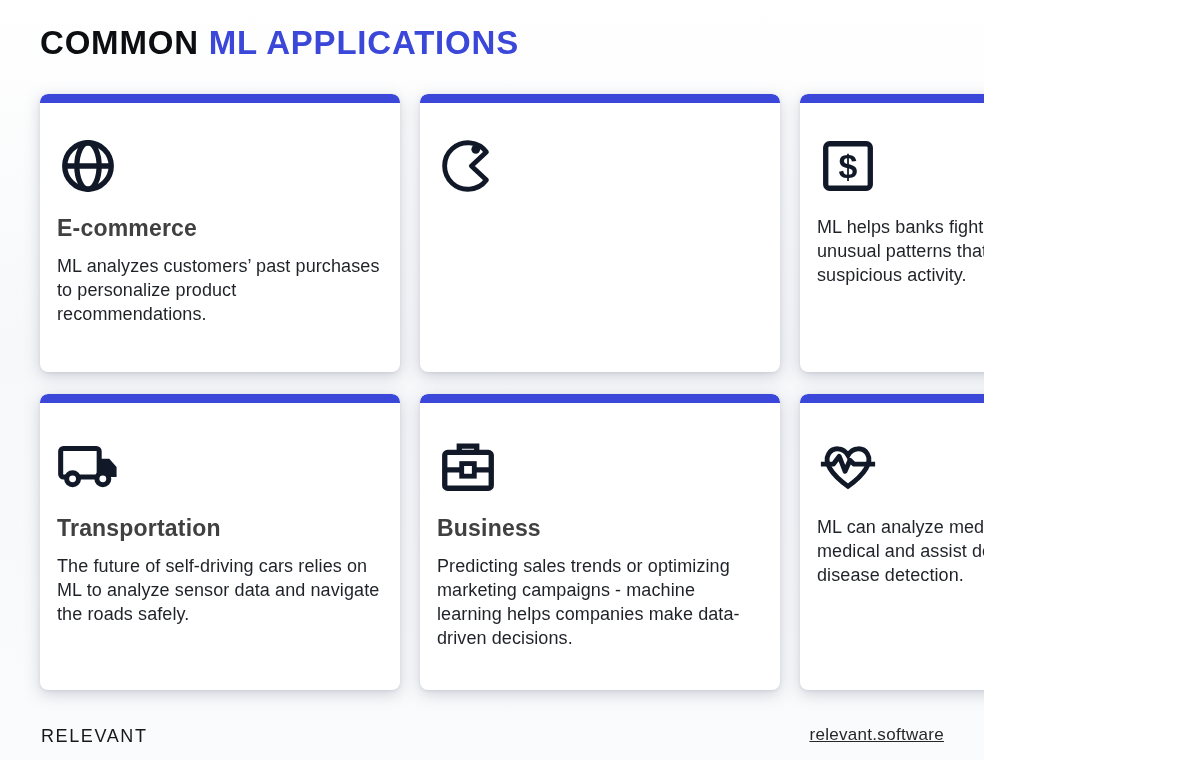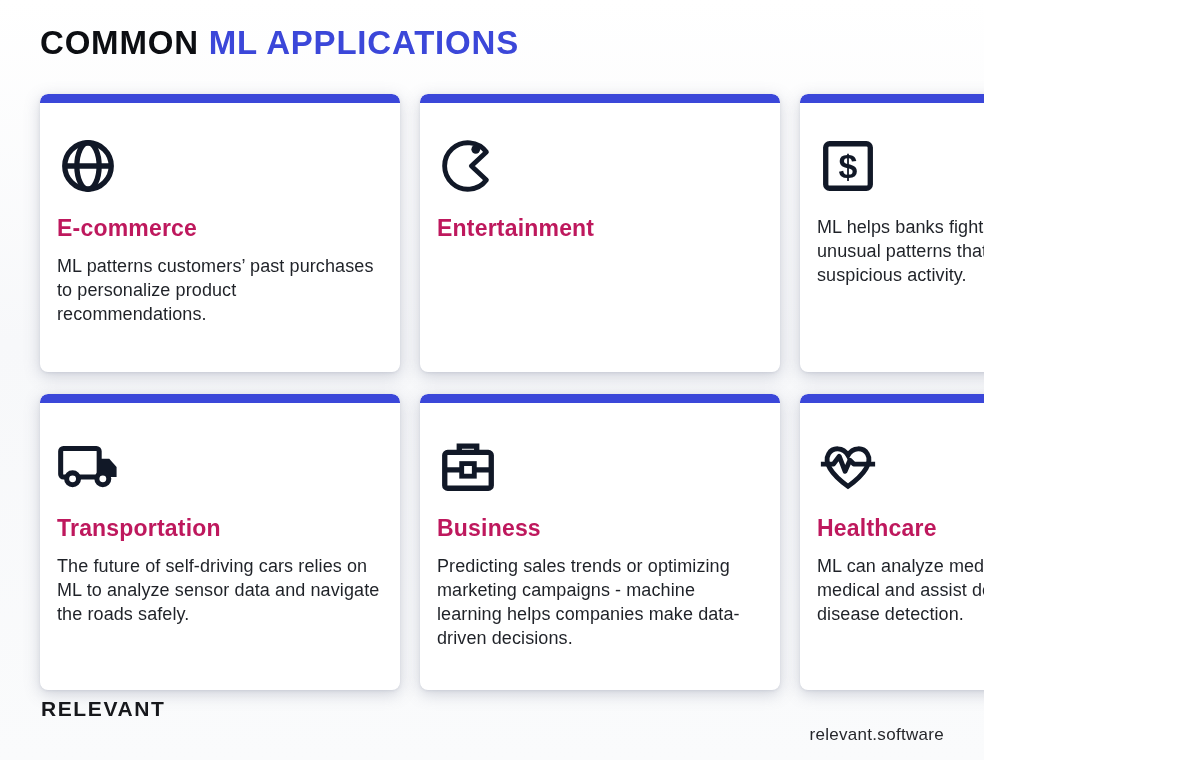--- a/index.html
+++ b/index.html
@@ -58,47 +58,48 @@
     height: 62px;
     display: flex;
     align-items: center;
     color: var(--icon);
     margin-bottom: 18px;
   }
   .icon-box svg { display: block; }
   .card-title {
     font-size: 23px;
     font-weight: 700;
-    color: #be185d;
+    color: #404040;
     letter-spacing: 0.2px;
     margin-bottom: 12px;
   }
   .card-desc {
     font-size: 18px;
     line-height: 24px;
     letter-spacing: 0.1px;
     color: var(--body-text);
     max-width: 336px;
   }
   .footer-brand {
     position: absolute;
     left: 41px;
-    top: 697px;
-    font-size: 21px;
-    font-weight: 700;
+    top: 726px;
+    font-size: 18px;
+    font-weight: 400;
     letter-spacing: 1.6px;
     color: #17181c;
   }
   .footer-site {
     position: absolute;
     right: 40px;
     top: 725px;
     font-size: 17px;
     letter-spacing: 0.3px;
     color: #26272b;
+    text-decoration: underline;
   }
 </style>
 </head>
 <body>
 
 <div class="canvas">
 
   <h1 class="page-title"><span>COMMON</span>
     <span class="highlight">ML APPLICATIONS</span>
   </h1>
@@ -109,34 +110,33 @@
       <div class="card-bar"></div>
       <div class="card-content">
         <div class="icon-box">
           <svg width="62" height="62" viewBox="0 0 64 64" fill="none" stroke="currentColor">
             <circle cx="32" cy="32" r="24" stroke-width="5.5"></circle>
             <ellipse cx="32" cy="32" rx="11.5" ry="24" stroke-width="5.5"></ellipse>
             <line x1="8" y1="32" x2="56" y2="32" stroke-width="5.5"></line>
           </svg>
         </div>
         <div class="card-title">E-commerce</div>
-        <div class="card-desc">ML patterns customers’ past purchases to personalize product recommendations.</div>
+        <div class="card-desc">ML analyzes customers’ past purchases to personalize product recommendations.</div>
       </div>
     </div>
 
     <div class="card">
       <div class="card-bar"></div>
       <div class="card-content">
         <div class="icon-box">
           <svg width="62" height="62" viewBox="0 0 64 64" fill="none" stroke="currentColor">
             <path d="M51 17.5 A24 24 0 1 0 51 46.5 L35.5 32 Z" stroke-width="5" stroke-linejoin="round"></path>
             <circle cx="40" cy="14.8" r="4.5" fill="currentColor" stroke="none"></circle>
           </svg>
         </div>
-        <div class="card-title">Entertainment</div>
       </div>
     </div>
 
     <div class="card">
       <div class="card-bar"></div>
       <div class="card-content">
         <div class="icon-box">
           <svg width="62" height="62" viewBox="0 0 64 64" fill="none" stroke="currentColor">
             <rect x="9" y="9" width="46" height="46" rx="4" stroke-width="5.5"></rect>
             <text x="32" y="44" text-anchor="middle" font-size="35" font-weight="bold" font-family="Liberation Sans, sans-serif" fill="currentColor" stroke="none">$</text>
@@ -180,21 +180,20 @@
 
     <div class="card">
       <div class="card-bar"></div>
       <div class="card-content">
         <div class="icon-box">
           <svg width="62" height="62" viewBox="0 0 64 64" fill="none" stroke="currentColor">
             <path d="M32 53 C 14 40, 7 28, 12 19.5 C 16 12.5, 27 12, 32 21 C 37 12, 48 12.5, 52 19.5 C 57 28, 50 40, 32 53 Z" stroke-width="5"></path>
             <polyline points="4,30 17,30 23,22 29,37.5 34,26 38,30 60,30" stroke-width="5" stroke-linejoin="round"></polyline>
           </svg>
         </div>
-        <div class="card-title">Healthcare</div>
         <div class="card-desc">ML can analyze medical scans with high medical and assist doctors in early disease detection.</div>
       </div>
     </div>
 
   </div>
 
   <div class="footer-brand">RELEVANT</div>
   <div class="footer-site">relevant.software</div>
 
 </div>

